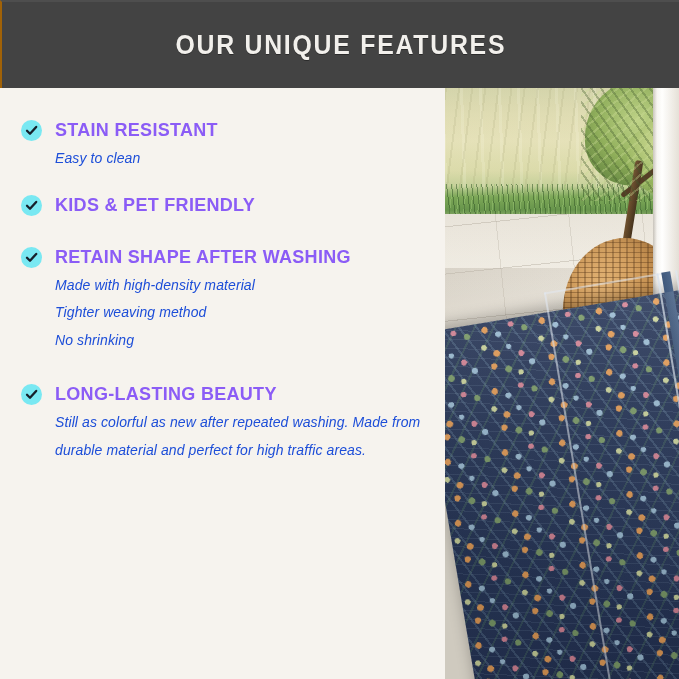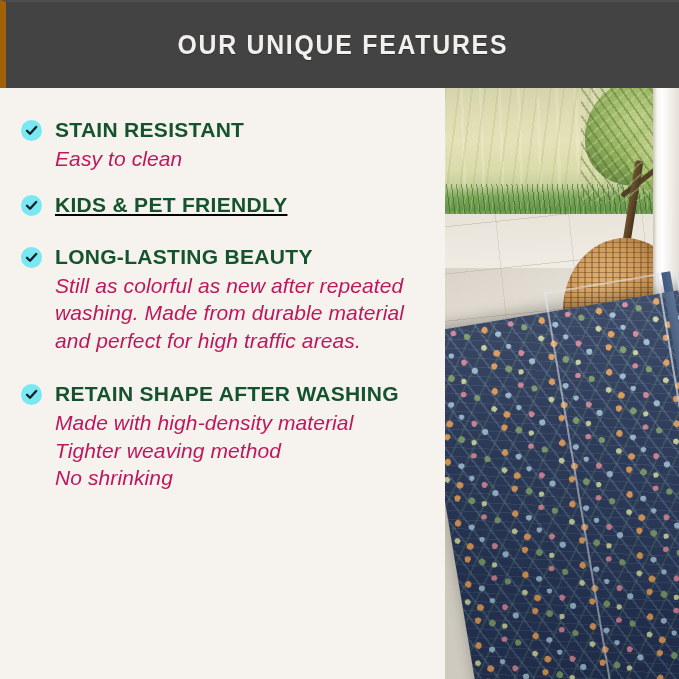--- a/index.html
+++ b/index.html
@@ -20,21 +20,21 @@
 
   
   .header-bar {
     position:absolute;
     left:0; top:0;
     width:679px; height:88px;
     background:#434343;
     display:flex;
     align-items:center;
     justify-content:center;
-    border-left:6px solid #a16207;
+    border-left:2px solid #a16207;
     border-top:2px solid #4e4e4e;
   }
   .header-title {
     color:#F2F0EC;
     font-family:"Liberation Sans", sans-serif;
     font-size:27px;
     font-weight:bold;
     letter-spacing:1.9px;
     transform:scaleX(0.92);
     text-align:center;
@@ -50,52 +50,52 @@
     background:#F6F3EE;
     padding:18px 8px 0 0;
   }
 
   .feature-item {
     position:relative;
     padding-left:55px;
     margin-bottom:20px;
   }
   .feature-item:nth-child(1){ margin-top:12px; }
-  .feature-item:nth-child(2){ margin-top:8px;text-decoration:underline; }
+  .feature-item:nth-child(2){ margin-top:8px; }
   .feature-item:nth-child(3){ margin-top:28px; }
   .feature-item:nth-child(4){ margin-top:28px; }
 
   .check-badge {
     position:absolute;
     left:21px; top:2px;
     width:21px; height:21px;
     border-radius:50%;
     background:#79E8F2;
     display:flex;
     align-items:center;
     justify-content:center;
   }
   .check-badge svg { display:block; }
 
   .feature-heading {
     font-family:"Liberation Sans", sans-serif;
-    font-size:21px;
+    font-size:18px;
     font-weight:bold;
     letter-spacing:0.3px;
-    color:#14532d;
+    color:#8b5cf6;
     line-height:24px;
     margin-bottom:3px;
     white-space:nowrap;
   }
 
   .feature-lines {
     font-family:"Liberation Sans", sans-serif;
     font-style:italic;
-    font-size:21px;
-    color:#be185d;
+    font-size:14px;
+    color:#1d4ed8;
     line-height:27.5px;
     letter-spacing:0.1px;
   }
   .feature-lines div { white-space:nowrap; }
   .feature-lines.wrap div { white-space:normal; max-width:378px; }
 
   
   .photo {
     position:absolute;
     left:445px; top:88px;
@@ -318,37 +318,37 @@
       </span>
       <div class="feature-heading">KIDS &amp; PET FRIENDLY</div>
     </div>
 
     <div class="feature-item">
       <span class="check-badge">
         <svg width="13" height="13" viewBox="0 0 13 13" aria-hidden="true">
           <path d="M2 6.8 L5 9.8 L11.2 2.9" fill="none" stroke="#16202b" stroke-width="2.3" stroke-linecap="round" stroke-linejoin="round"></path>
         </svg>
       </span>
-      <div class="feature-heading">LONG-LASTING BEAUTY</div>
-      <div class="feature-lines wrap">
-        <div>Still as colorful as new after repeated washing. Made from durable material and perfect for high traffic areas.</div>
+      <div class="feature-heading">RETAIN SHAPE AFTER WASHING</div>
+      <div class="feature-lines">
+        <div>Made with high-density material</div>
+        <div>Tighter weaving method</div>
+        <div>No shrinking</div>
       </div>
     </div>
 
     <div class="feature-item">
       <span class="check-badge">
         <svg width="13" height="13" viewBox="0 0 13 13" aria-hidden="true">
           <path d="M2 6.8 L5 9.8 L11.2 2.9" fill="none" stroke="#16202b" stroke-width="2.3" stroke-linecap="round" stroke-linejoin="round"></path>
         </svg>
       </span>
-      <div class="feature-heading">RETAIN SHAPE AFTER WASHING</div>
-      <div class="feature-lines">
-        <div>Made with high-density material</div>
-        <div>Tighter weaving method</div>
-        <div>No shrinking</div>
+      <div class="feature-heading">LONG-LASTING BEAUTY</div>
+      <div class="feature-lines wrap">
+        <div>Still as colorful as new after repeated washing. Made from durable material and perfect for high traffic areas.</div>
       </div>
     </div>
 
   </div>
 
   <div class="photo">
     <div class="layer field"></div>
     <div class="layer field-streaks"></div>
     <div class="layer grass"></div>
     <div class="layer grass-blades"></div>

